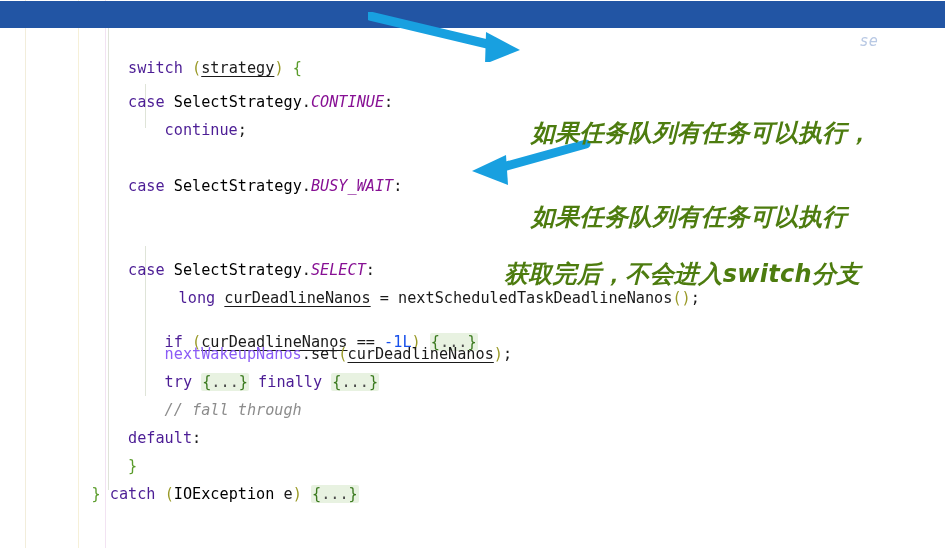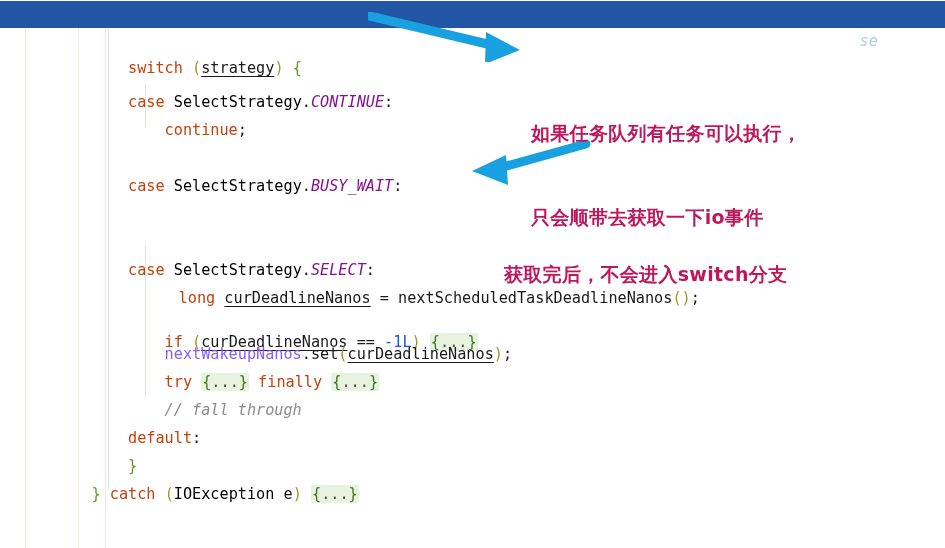--- a/index.html
+++ b/index.html
@@ -32,42 +32,43 @@
   .line .ind{display:inline-block;}
 
   
   .line.sel{background:#2255a4;color:#ffffff;}
   .line.sel .tail{color:#b9c9e4;font-style:italic;}
 
   
   .line.usehl{background:#fbf8e8;}
 
   
-  .kw{color:#c2410c;}
+  .kw{color:#4c1d95;}
   .cls{color:#000000;}
   .konst{color:#871094;font-style:italic;}
   .fld{color:#8b5cf6;}
   .num{color:#1750eb;}
   .cmt{color:#8c8c8c;font-style:italic;}
   .paren{color:#9a9a28;}
   .brace{color:#5a9c2b;}
   .u{text-decoration:underline;text-underline-offset:3px;}
   .fold{background:#e8f2e1;color:#3b7a1f;border-radius:2px;padding:0 1px;}
   .fold .dots{color:#4a4a4a;}
 
   
   .anno{
     position:absolute;
     font-family:"DejaVu Sans","Liberation Sans",sans-serif;
     font-weight:bold;
-    color:#be185d;
-    font-size:19px;
+    color:#4d7c0f;
+    font-size:24px;
     line-height:28px;
     white-space:pre;
     letter-spacing:0.3px;
+    font-style:italic;
   }
 
   .arrowsvg{position:absolute;pointer-events:none;}
 
   
   #wm{
     position:absolute;right:6px;bottom:18px;
     font-family:"DejaVu Sans","Liberation Sans",sans-serif;
     font-size:15px;color:#b9b9b9;letter-spacing:.5px;
     white-space:pre;
@@ -165,21 +166,21 @@
     <path d="M118,20 L152,38 L117,52 Z" fill="#18a0e0"></path>
   </svg>
 
   <svg class="arrowsvg" style="left:468px;top:138px;" width="130" height="48" viewBox="0 0 130 48">
     <path d="M118,6 L24,32" stroke="#18a0e0" stroke-width="9" stroke-linecap="round" fill="none"></path>
     <path d="M38,17 L4,33 L40,47 Z" fill="#18a0e0"></path>
   </svg>
 
   <div class="anno" style="left:531px;top:63px;">
     <div>如果任务队列有任务可以执行，</div>
-    <div>只会顺带去获取一下io事件</div>
+    <div>如果任务队列有任务可以执行</div>
   </div>
 
   <div class="anno" style="left:504px;top:204px;">
     <div>获取完后，不会进入switch分支</div>
   </div>
 
 
 </div>
 
 </body></html>

